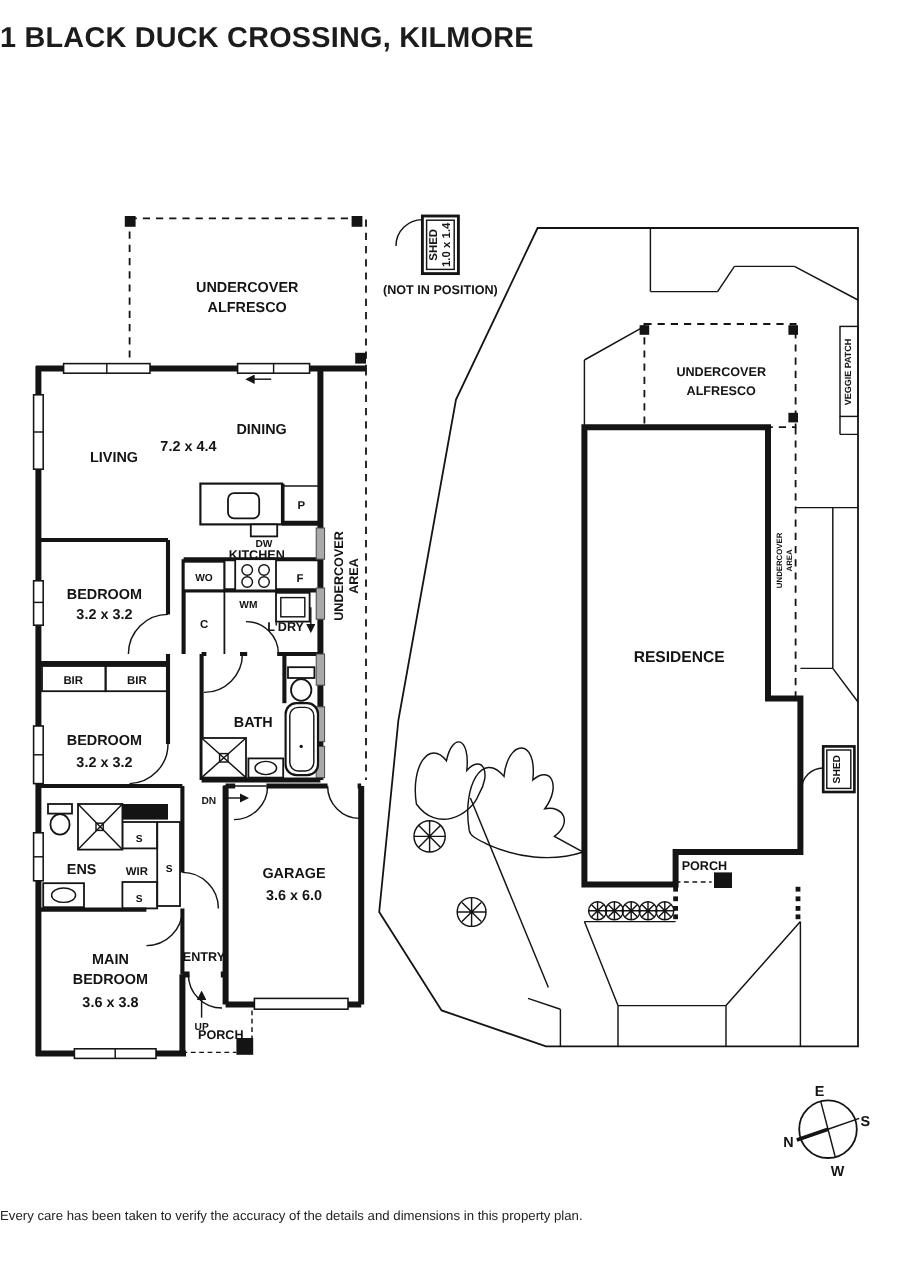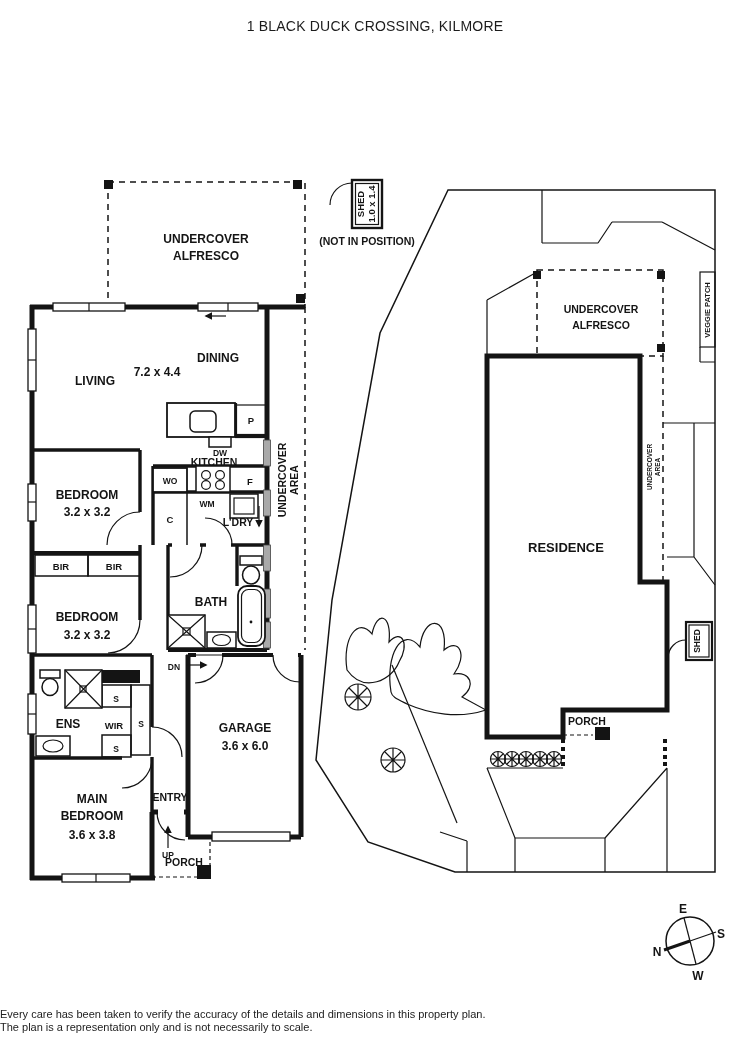--- a/index.html
+++ b/index.html
@@ -1,19 +1,19 @@
 <!DOCTYPE html>
 <html><head>
 <meta charset="utf-8">
 <style>
   html,body{margin:0;padding:0;background:#fff;}
   .page{position:relative;width:750px;height:1061px;background:#fff;overflow:hidden;
         font-family:"Liberation Sans",sans-serif;color:#151515;}
-  .title{position:absolute;top:18px;left:0;width:750px;text-align:center;
-         font-size:14px;font-weight:normal;letter-spacing:.2px;color:#1c1c1c;}
+  .title{position:absolute;top:18px;left:0;width:750px;
+         font-size:24px;font-weight:bold;letter-spacing:.2px;color:#1c1c1c;}
   .disclaimer{position:absolute;top:1008px;left:0;width:700px;text-align:left;
               font-size:11px;line-height:13.4px;color:#222;}
   svg text{fill:#141414;font-family:"Liberation Sans",sans-serif;font-weight:bold;}
   .t-big{font-size:13px;}
   .t-rm{font-size:12px;}
   .t-md{font-size:10.5px;}
   .t-sm{font-size:9.5px;}
   .t-xs{font-size:8.5px;}
   .t-tiny{font-size:6.5px;}
   .wall5{stroke:#141414;stroke-width:5;fill:none;}
@@ -324,15 +324,14 @@
       <path d="M690,941 L664,950" stroke="#141414" stroke-width="3" fill="none"></path>
       <text x="683" y="913" text-anchor="middle" class="t-rm">E</text>
       <text x="721" y="938" text-anchor="middle" class="t-rm">S</text>
       <text x="698" y="980" text-anchor="middle" class="t-rm">W</text>
       <text x="657" y="956" text-anchor="middle" class="t-rm">N</text>
     </g>
   </svg>
 
   <div class="disclaimer">
     <div>Every care has been taken to verify the accuracy of the details and dimensions in this property plan.</div>
-    <div>The plan is a representation only and is not necessarily to scale.</div>
   </div>
 </div>
 
 </body></html>

